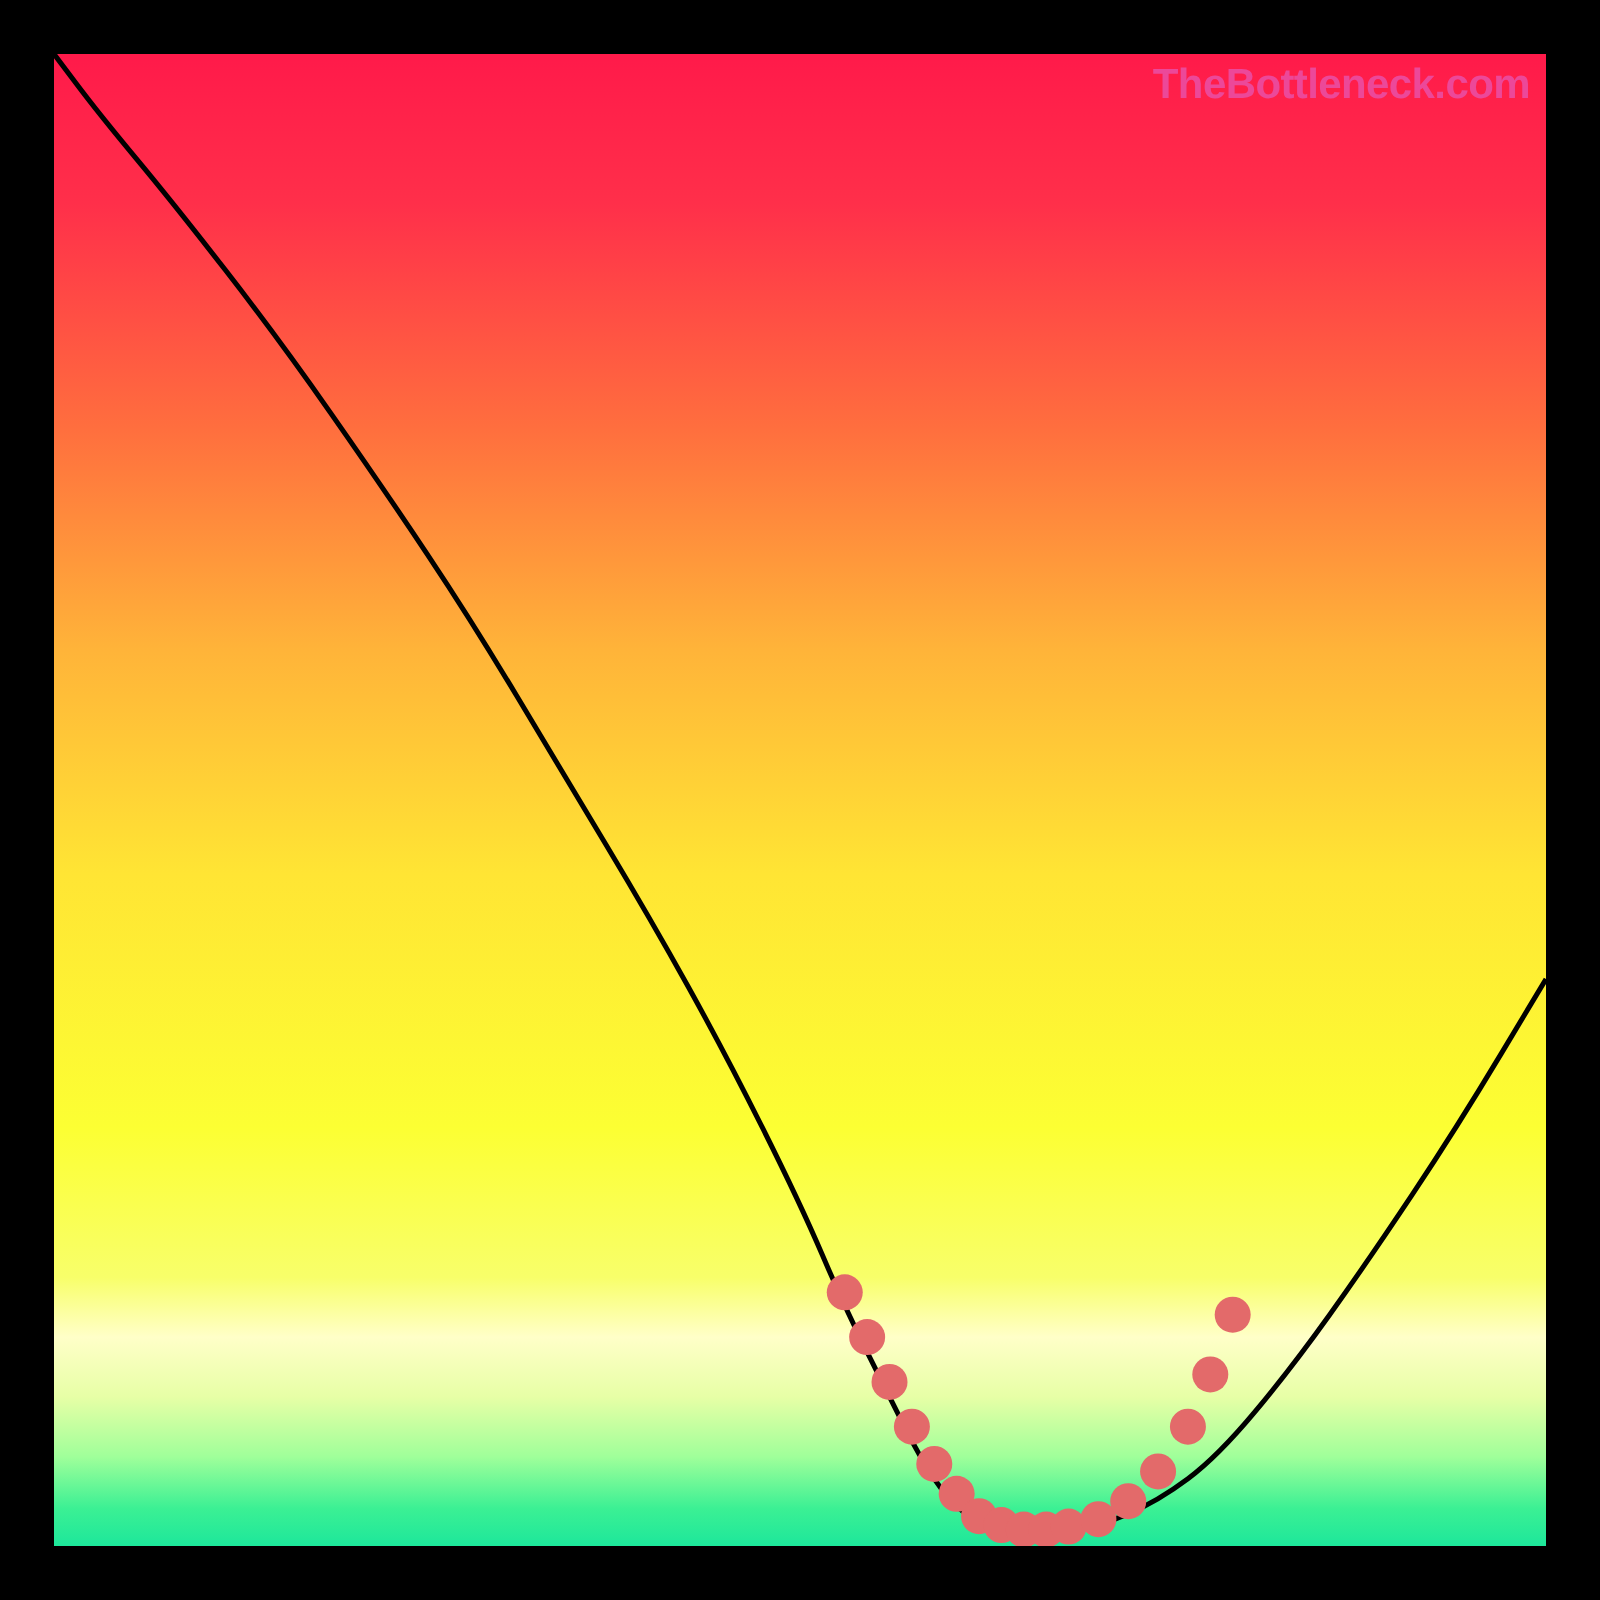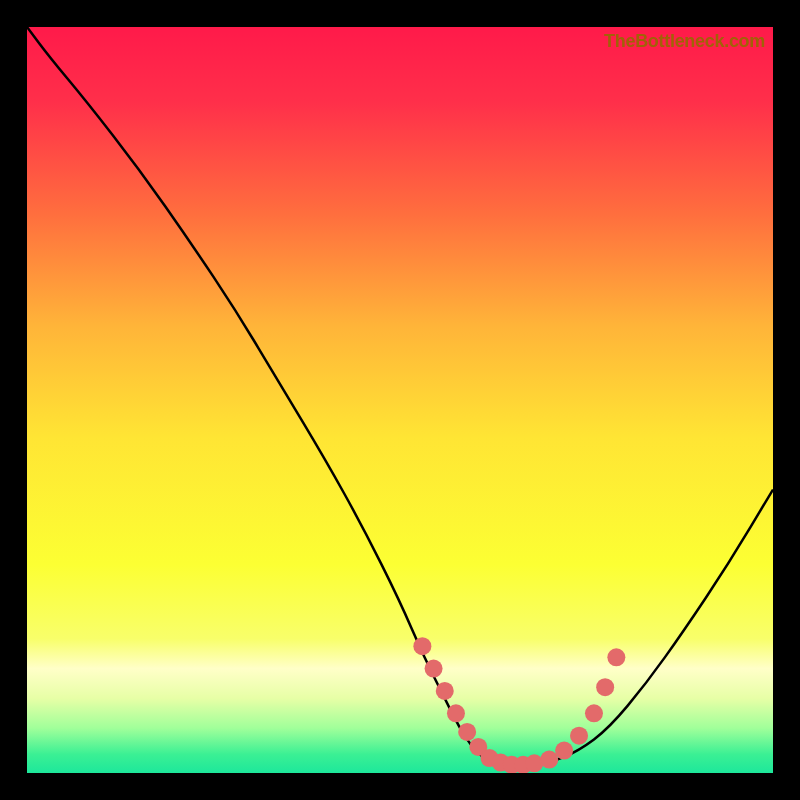--- a/index.html
+++ b/index.html
@@ -22,22 +22,22 @@
     left: 27px;
     top: 27px;
     width: 746px;
     height: 746px;
     overflow: hidden;
   }
   .watermark {
     position: absolute;
     top: 4px;
     right: 8px;
-    color: #a16207;
-    font-size: 18px;
+    color: #ec4899;
+    font-size: 21px;
     font-weight: 600;
     letter-spacing: -0.3px;
     z-index: 100;
   }
   svg.curve {
     position: absolute;
     left: 0; top: 0;
     width: 746px;
     height: 746px;
   }

